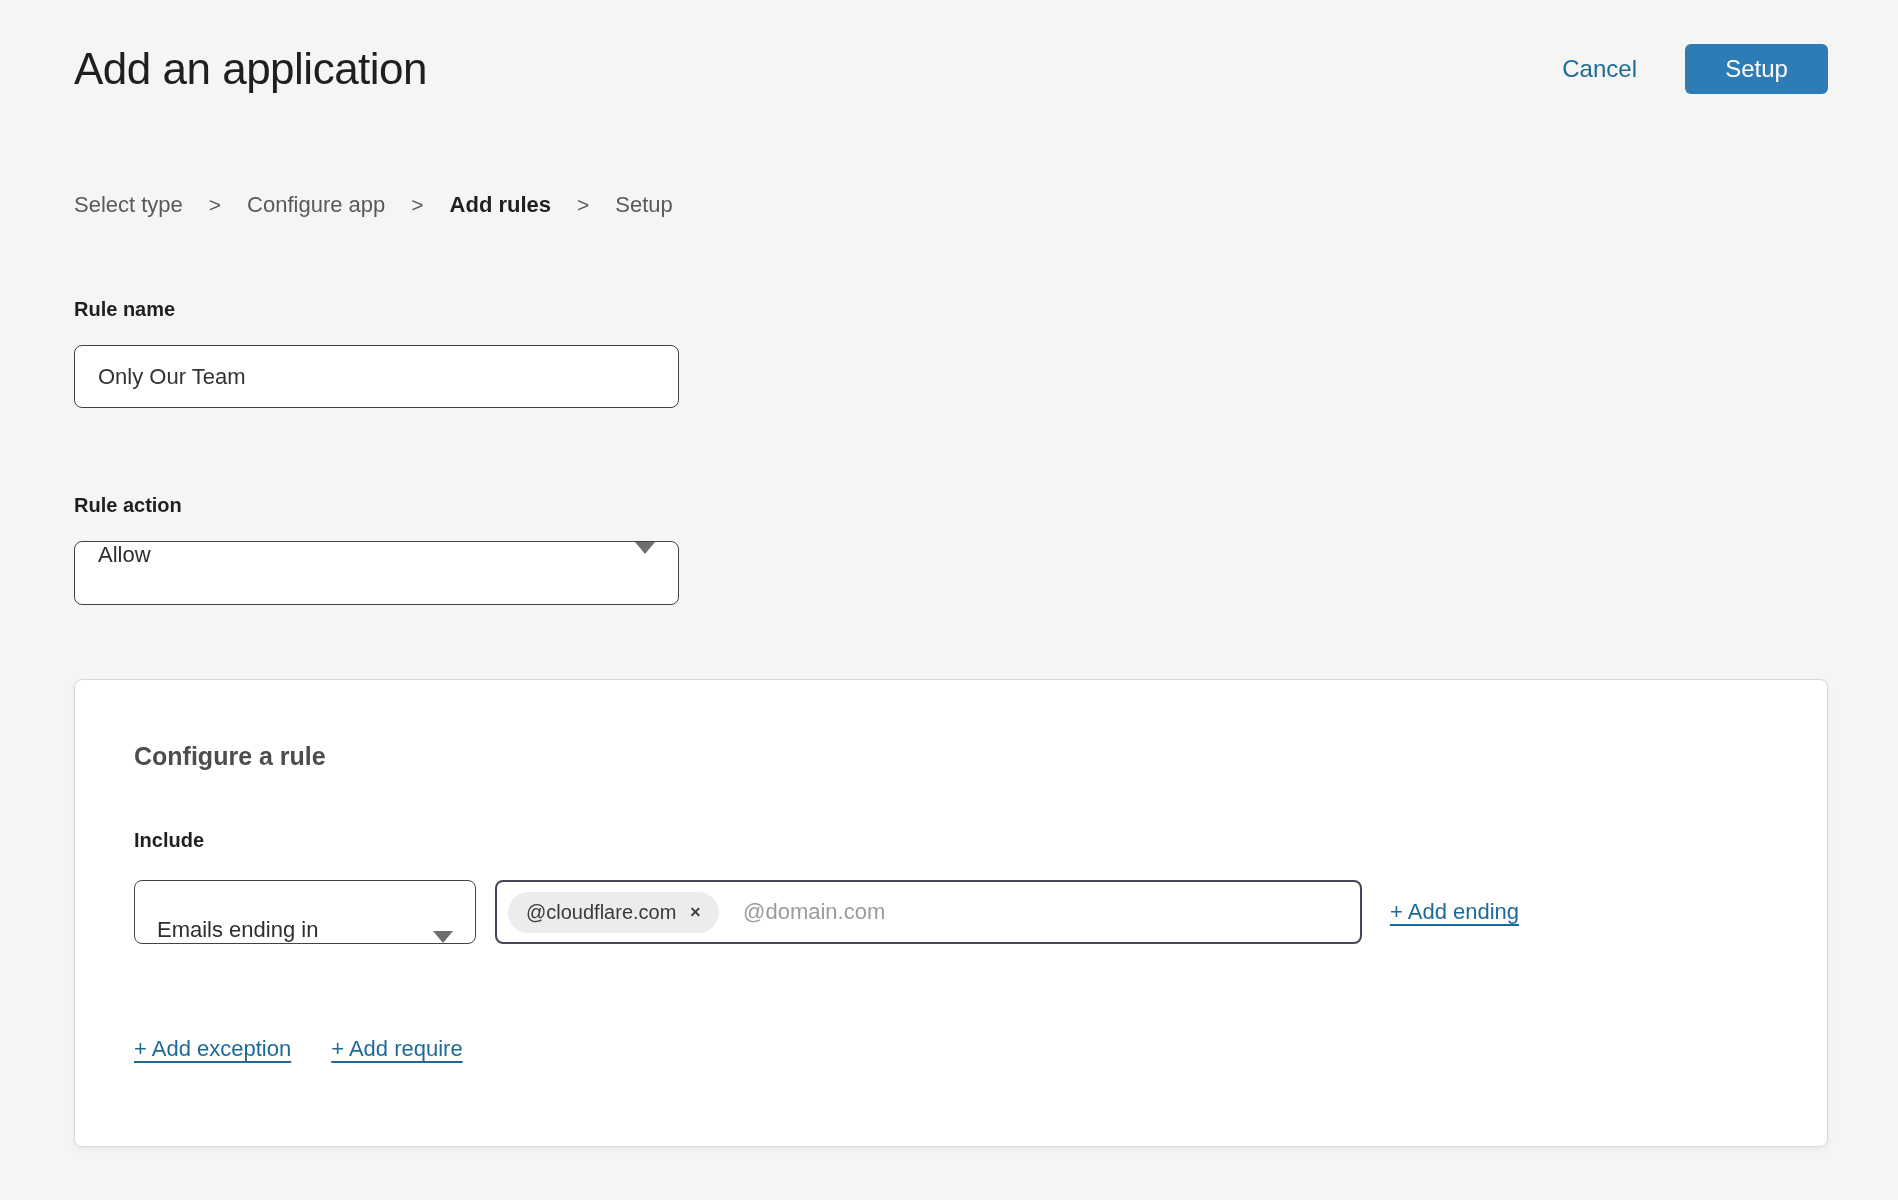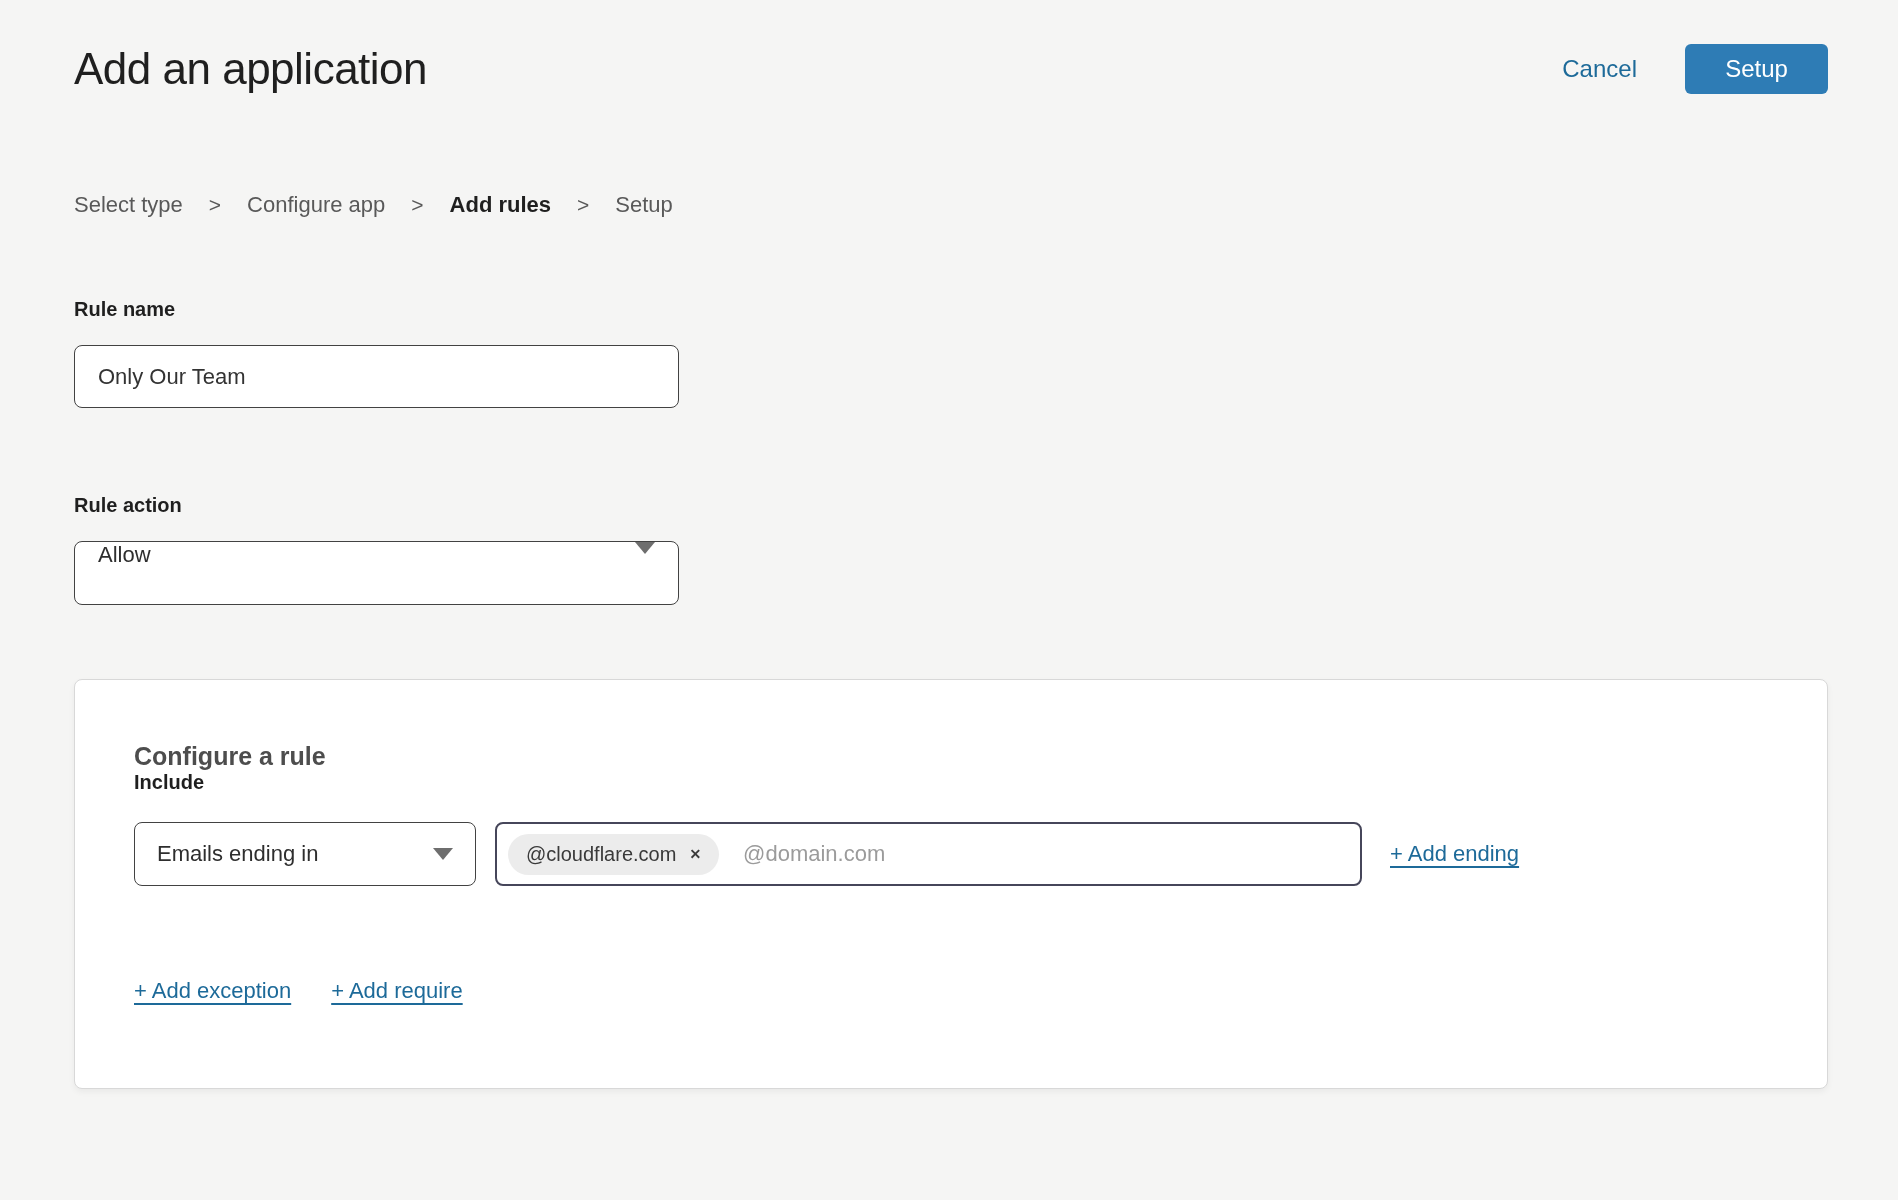--- a/index.html
+++ b/index.html
@@ -54,25 +54,25 @@
   }
 
   
   .rule-card {
     margin-top: 74px; width: 1754px; background: #ffffff;
     border: 1px solid #d8d8d8; border-radius: 8px;
     box-shadow: 0 3px 6px rgba(0,0,0,0.05);
     padding: 62px 60px 84px 59px;
   }
   .card-title { font-size: 25px; font-weight: bold; color: #4d4d4d; }
-  .include-label { font-size: 20px; font-weight: bold; color: #1f1f1f; }
+  .include-label { margin-top: 58px; font-size: 20px; font-weight: bold; color: #1f1f1f; }
   .include-row { margin-top: 28px; display: flex; align-items: stretch; }
   .selector {
     width: 342px; height: 64px; border: 1.5px solid #424242; border-radius: 8px;
-    background: #ffffff; display: flex; align-items: center; justify-content: space-between;
+    background: #ffffff; display: flex; align-items: flex-end; justify-content: space-between;
     padding: 0 22px; font-size: 22px; color: #2e2e2e; cursor: pointer; flex: none;
   }
   .chip-input {
     margin-left: 19px; width: 867px; height: 64px; border: 2px solid #46465a;
     border-radius: 8px; background: #ffffff; display: flex; align-items: center;
     padding: 0 11px; flex: none;
   }
   .chip {
     height: 41px; background: #ececec; border-radius: 21px; display: flex;
     align-items: center; padding: 0 18px; gap: 13px; flex: none;

